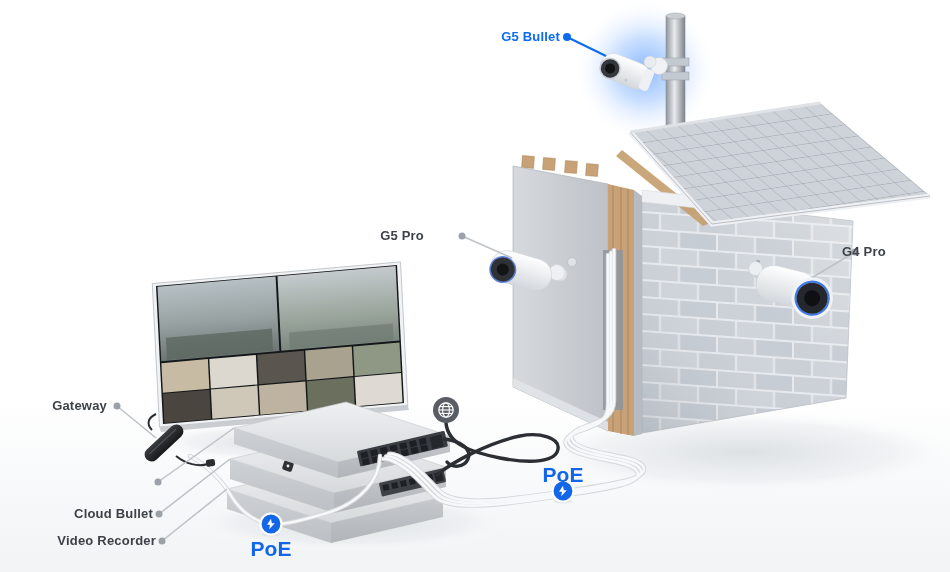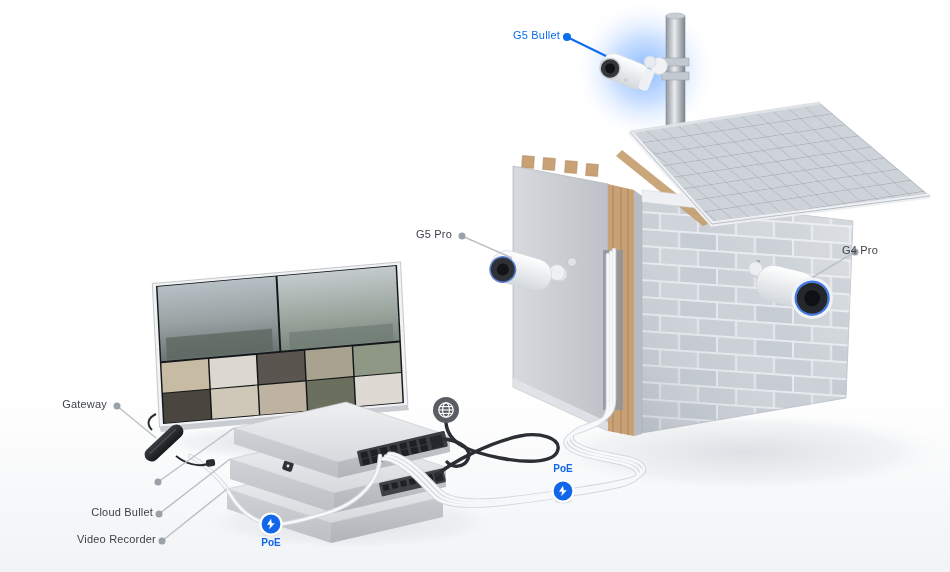--- a/index.html
+++ b/index.html
@@ -1,22 +1,22 @@
 <!DOCTYPE html>
 <html><head>
 <meta charset="utf-8">
 <style>
   html,body{margin:0;padding:0;background:#ffffff;}
   .stage{position:relative;width:950px;height:572px;background:#ffffff;overflow:hidden;
          font-family:"Liberation Sans",sans-serif;}
   .stage svg{position:absolute;left:0;top:0;}
-  .lbl{position:absolute;font-weight:400;font-size:11px;line-height:1;letter-spacing:.2px;
+  .lbl{position:absolute;font-weight:700;font-size:13px;line-height:1;letter-spacing:.2px;
        color:#3d4248;white-space:nowrap;}
   .lbl.blue{color:#0b6cf0;}
-  .badge-label{position:absolute;font-weight:700;font-size:10px;line-height:1;color:#1266e8;
+  .badge-label{position:absolute;font-weight:700;font-size:21px;line-height:1;color:#1266e8;
        width:42px;text-align:center;}
 </style>
 </head>
 <body>
 
 <div class="stage">
 
 <svg width="950" height="572" viewBox="0 0 950 572">
   <defs>
     <linearGradient id="lgFloor" x1="0" y1="0" x2="0" y2="1">
@@ -305,21 +305,21 @@
     <circle cx="159" cy="514" r="3.5" fill="#9ba1a8"></circle>
     <circle cx="162" cy="541" r="3.5" fill="#9ba1a8"></circle>
     <circle cx="462" cy="236" r="3.5" fill="#9ba1a8"></circle>
     <circle cx="855" cy="252" r="3.5" fill="#9ba1a8"></circle>
     <line x1="567" y1="37" x2="606" y2="56" stroke="#0b6cf0" stroke-width="2"></line>
     <circle cx="567" cy="37" r="4" fill="#0b6cf0"></circle>
   </g>
 </svg>
 
 <div class="lbl blue" style="right:390px;top:30px">G5 Bullet</div>
-<div class="lbl" style="right:498px;top:229px">G5 Pro</div>
+<div class="lbl" style="right:526px;top:229px">G5 Pro</div>
 <div class="lbl" style="left:842px;top:245px">G4 Pro</div>
 <div class="lbl" style="right:843px;top:399px">Gateway</div>
 <div class="lbl" style="right:797px;top:507px">Cloud Bullet</div>
 <div class="lbl" style="right:794px;top:534px">Video Recorder</div>
 <div class="badge-label" style="left:250px;top:538px">PoE</div>
 <div class="badge-label" style="left:542px;top:464px">PoE</div>
 
 </div>
 
 </body></html>

